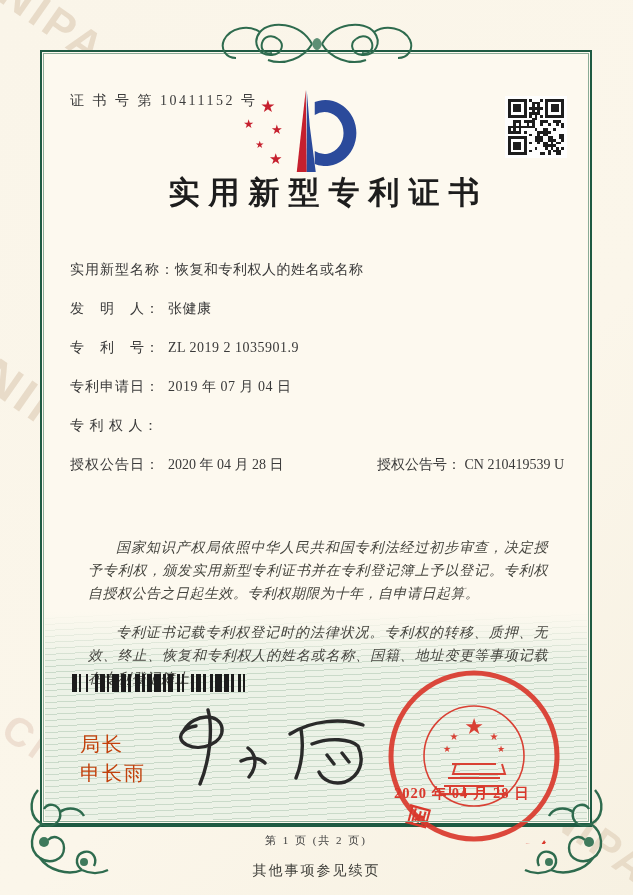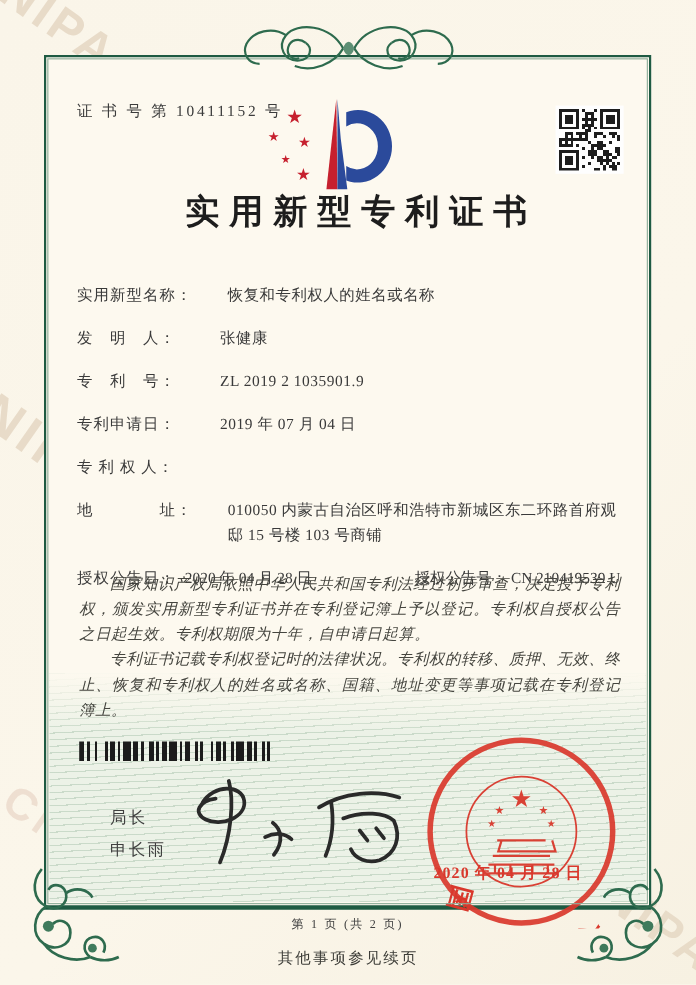--- a/index.html
+++ b/index.html
@@ -50,31 +50,31 @@
   
   .cert-no{position:absolute;left:28px;top:40px;font-size:14px;letter-spacing:2.5px;color:#3c3c3c;}
   .logo{position:absolute;left:50%;transform:translateX(-55%);top:34px;}
   .qr{position:absolute;left:463px;top:44px;width:62px;height:62px;background:#fefefe;padding:3px;box-sizing:border-box;}
   .title{
     position:absolute;top:120px;left:0;width:100%;text-align:center;
     font-size:31px;font-weight:700;letter-spacing:9px;color:#1d1d1d;padding-left:25px;box-sizing:border-box;
   }
   
   .fields{position:absolute;left:28px;right:26px;top:206px;font-size:14px;color:#3a3a3a;}
-  .row{display:flex;margin-bottom:16px;line-height:23px;gap:32px;}
+  .row{display:flex;margin-bottom:16px;line-height:23px;}
   .lbl{display:inline-block;min-width:98px;white-space:nowrap;letter-spacing:1px;}
   .val{flex:1;letter-spacing:0.5px;}
   .grant-row{display:flex;line-height:23px;margin-top:14px;}
   .grant-right{margin-left:auto;white-space:nowrap;}
   
   .paras{position:absolute;left:30px;right:26px;top:468px;font-size:14px;line-height:23px;color:#45453f;text-align:justify;font-style:italic;}
-  .paras p{margin:0;text-indent:2em;letter-spacing:0.5px;}
+  .paras p{margin:16px;text-indent:2em;letter-spacing:0.5px;}
   
   .barcode{position:absolute;left:30px;top:622px;}
-  .director{position:absolute;left:38px;top:678px;font-size:15px;line-height:29px;color:#404040;letter-spacing:2px;margin-left:20px;}
+  .director{position:absolute;left:38px;top:678px;font-size:20px;line-height:29px;color:#c2410c;letter-spacing:2px;}
   .sig{position:absolute;left:118px;top:646px;}
   .seal{position:absolute;left:344px;top:616px;width:176px;height:176px;}
   .seal-date{position:absolute;left:8px;top:116px;font-size:14.5px;color:#d9382c;letter-spacing:1px;white-space:nowrap;font-weight:700;}
   .page-info{position:absolute;top:781px;left:0;width:100%;text-align:center;font-size:11px;letter-spacing:2px;color:#404040;}
   .continuation{position:absolute;top:862px;left:0;width:100%;text-align:center;font-size:14px;letter-spacing:2px;color:#3d3d38;z-index:2;}
 </style>
 </head>
 <body>
 
 <div class="page">
@@ -342,24 +342,20 @@
         <span class="lbl">专　利　号：</span>
         <span class="val">ZL 2019 2 1035901.9</span>
       </div>
       <div class="row">
         <span class="lbl">专利申请日：</span>
         <span class="val">2019 年 07 月 04 日</span>
       </div>
       <div class="row">
         <span class="lbl">专 利 权 人：</span>
       </div>
-      <div class="row">
-        <span class="lbl">地　　　　址：</span>
-        <span class="val">010050 内蒙古自治区呼和浩特市新城区东二环路首府观邸 15 号楼 103 号商铺</span>
-      </div>
       <div class="grant-row">
         <span class="lbl">授权公告日：</span>
         <span>2020 年 04 月 28 日</span>
         <span class="grant-right">
           <span>授权公告号：</span>
           <span>CN 210419539 U</span>
         </span>
       </div>
     </div>
 

